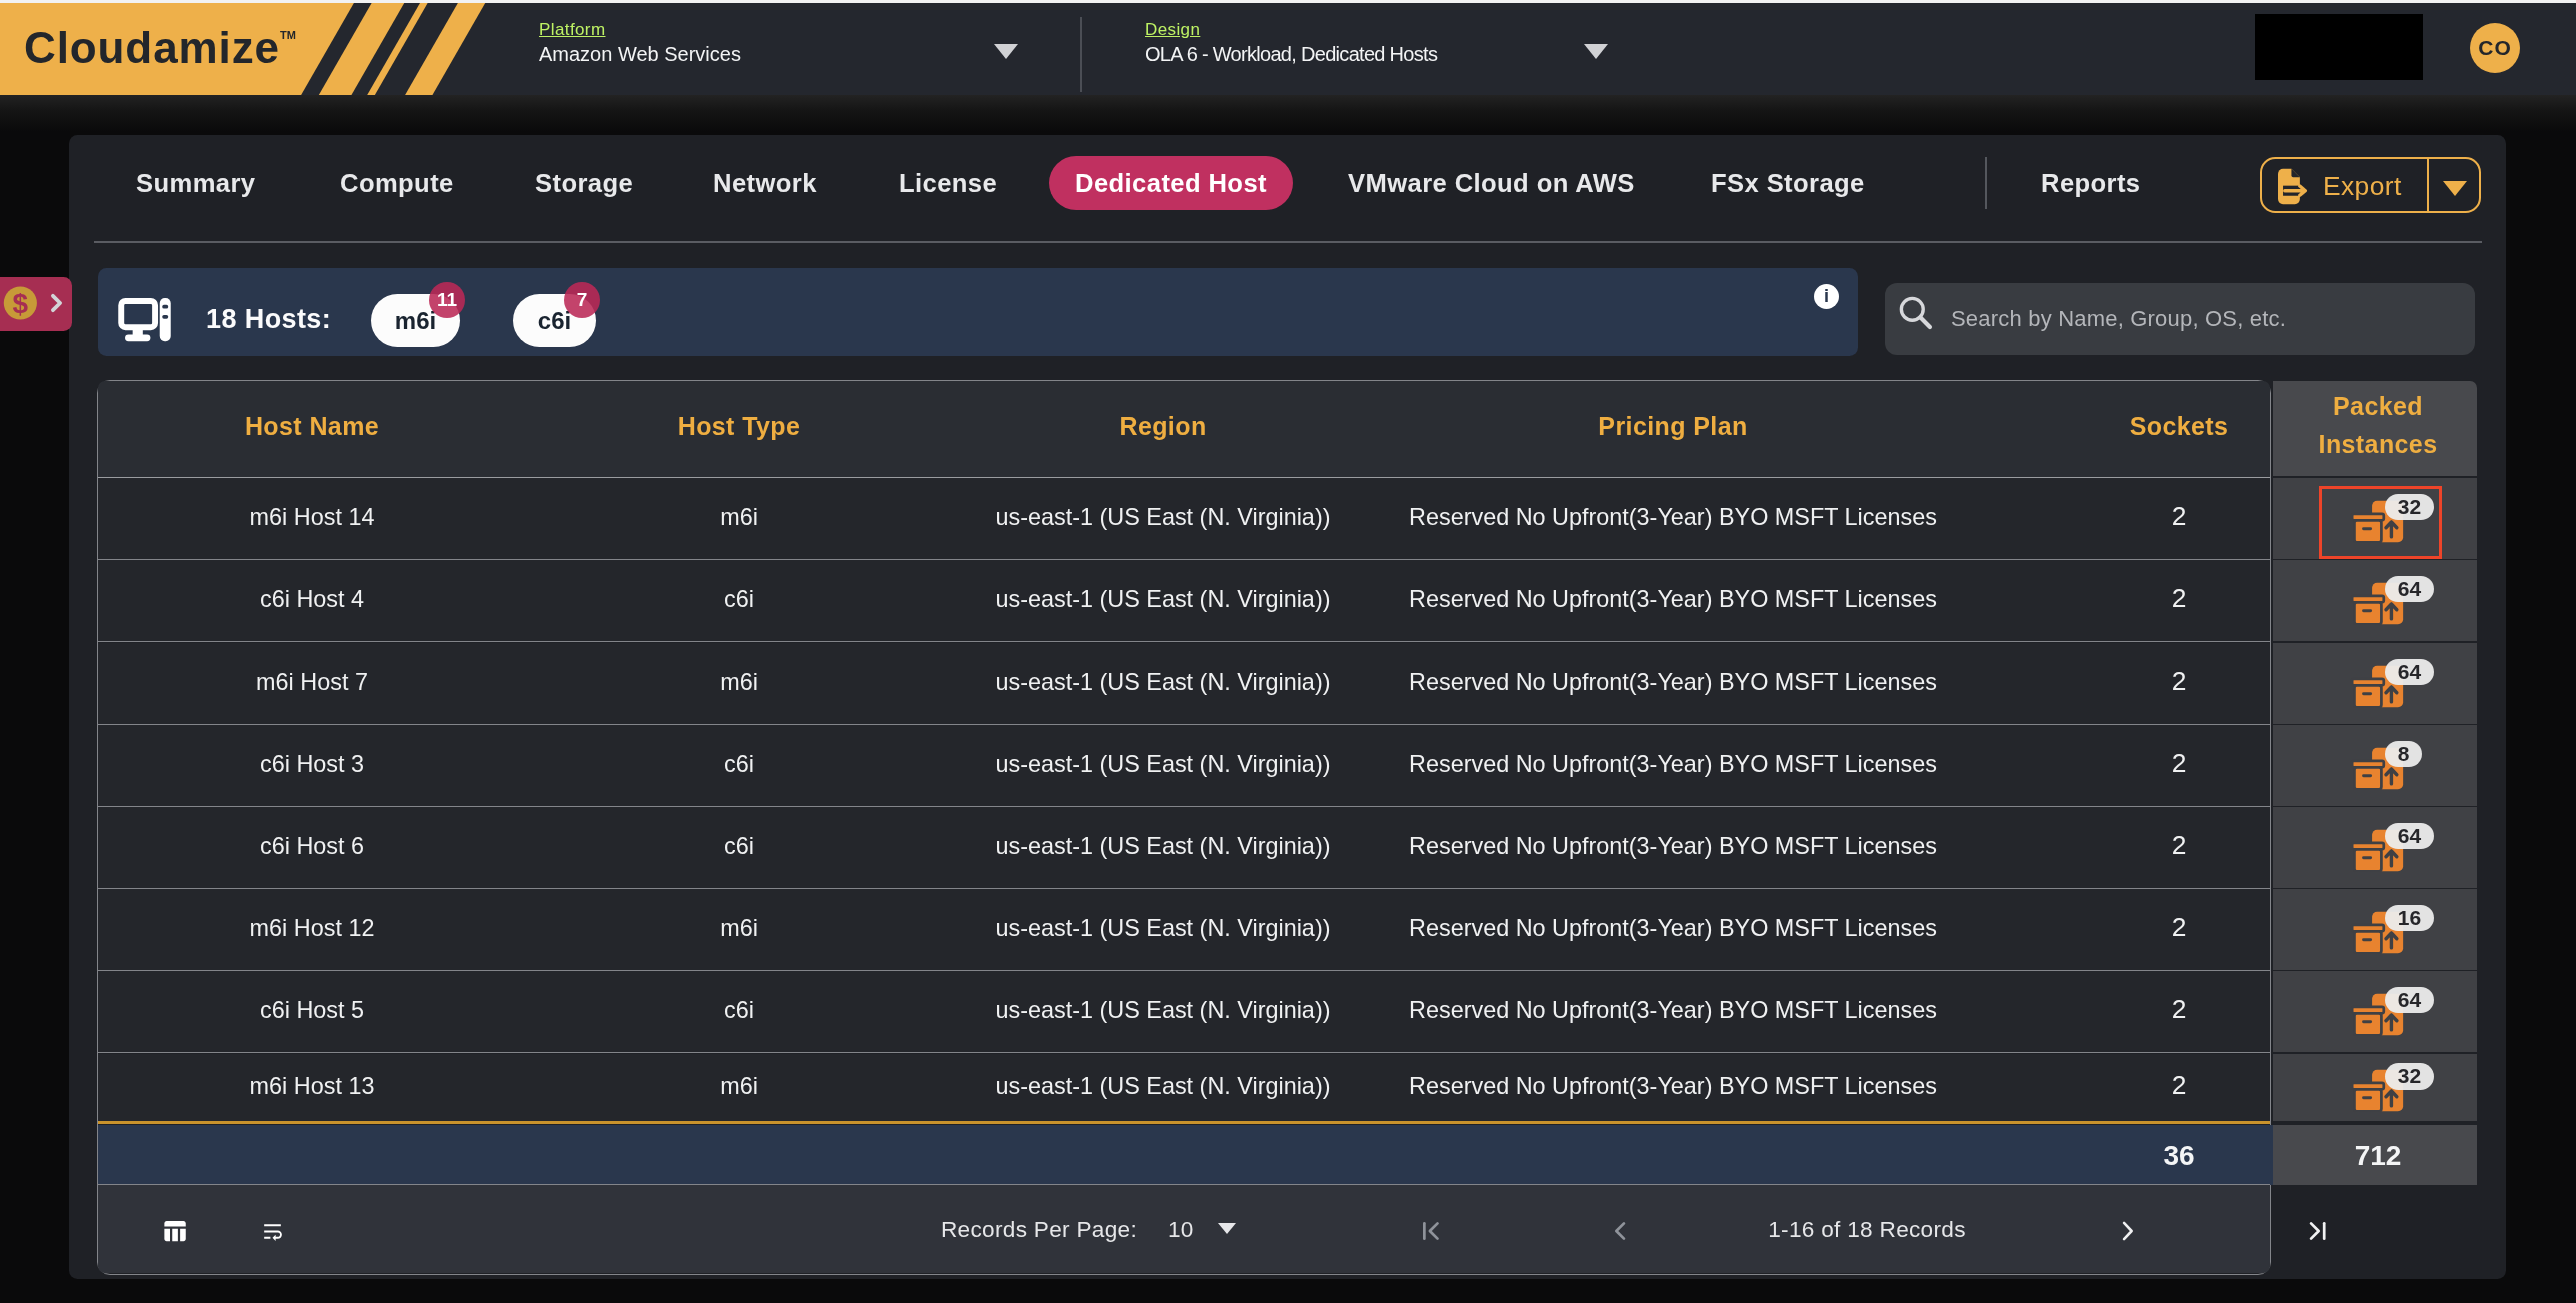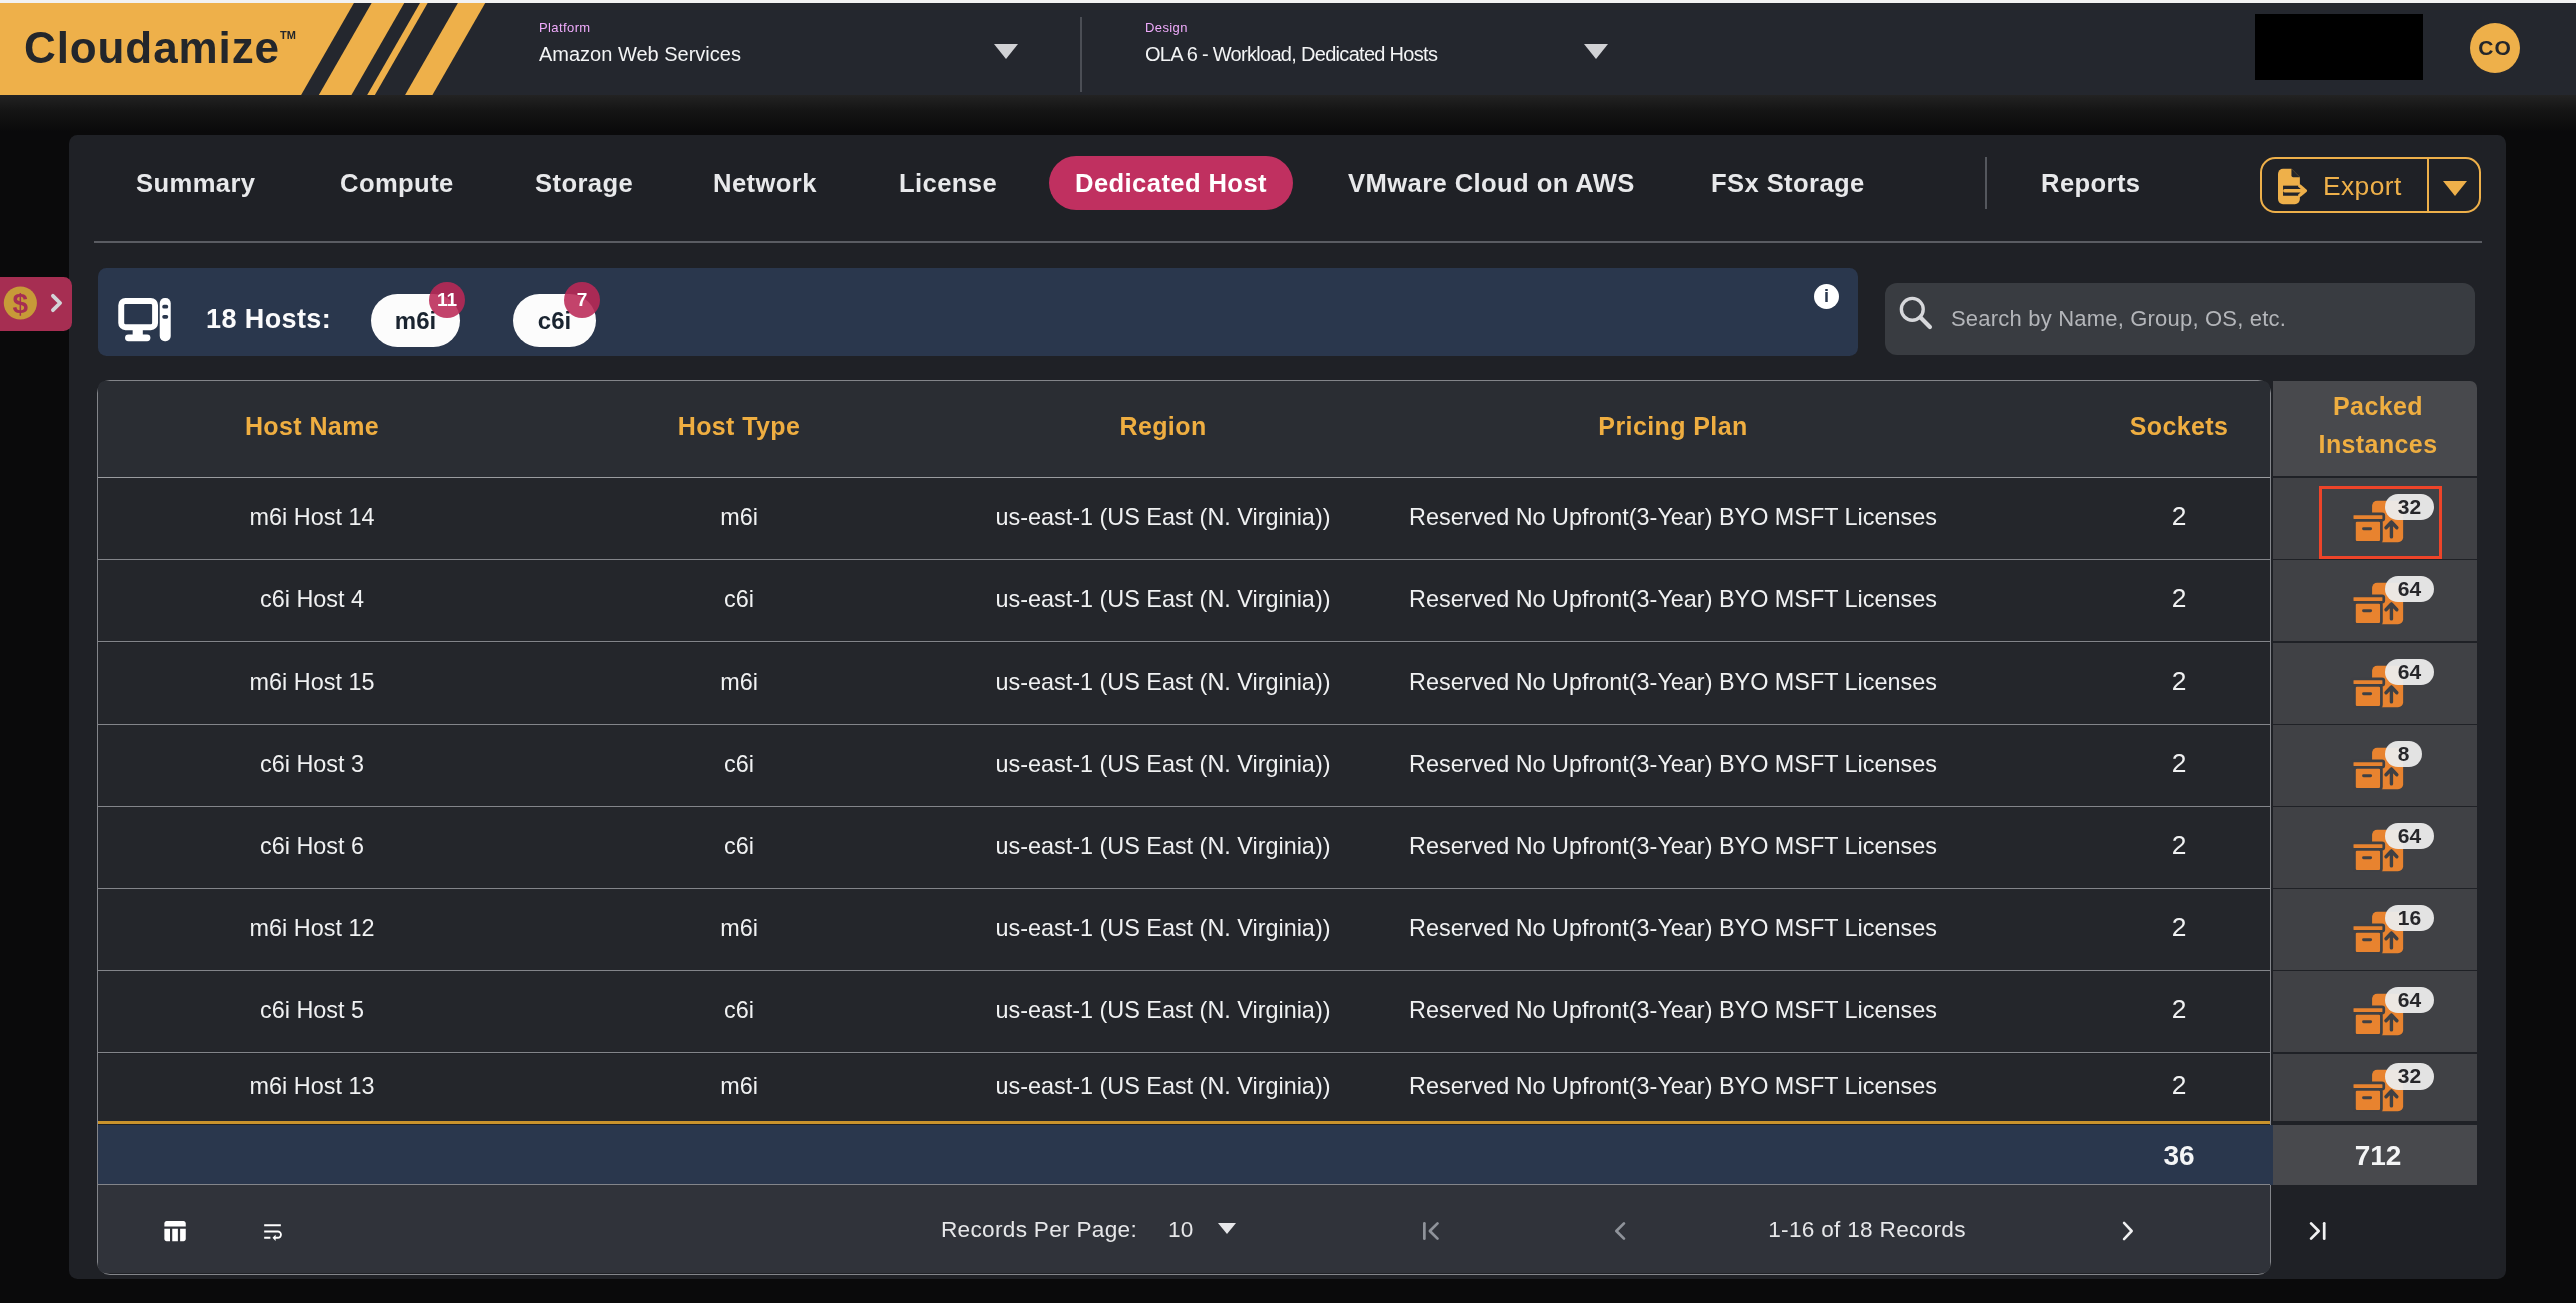--- a/index.html
+++ b/index.html
@@ -9,21 +9,21 @@
   .ctr { transform:translateX(-50%); white-space:nowrap; }
 
   
   #topwhite { left:0; top:0; width:2576px; height:3.4px; background:#f2f2f2; }
   #hdr { left:0; top:3.4px; width:2576px; height:92px; background:#24272e; }
   #hdrshadow { left:0; top:95px; width:2576px; height:36px;
      background:linear-gradient(180deg,#232323 0%, #141414 45%, #0a0a0b 100%); }
   #logo { left:24px; top:23px; font-size:44px; font-weight:700; color:#23262b;
      letter-spacing:0.9px; line-height:1; }
   #logotm { font-size:11px; font-weight:700; vertical-align:24px; letter-spacing:0; }
-  .hlabel { font-size:13px; color:#f0abfc; letter-spacing:0.4px; }
+  .hlabel { font-size:17px; color:#bef264; letter-spacing:0.4px;text-decoration:underline; }
   .hvalue { font-size:20px; color:#f3f4f5; letter-spacing:0px; }
   #hdrdiv { left:1080px; top:13.6px; width:1.7px; height:75px; background:#4b4e55; }
   .caret { width:0; height:0; border-left:12px solid transparent; border-right:12px solid transparent;
      border-top:15.3px solid #d0d1d4; }
   #blackbox { left:2255px; top:11px; width:168px; height:66px; background:#000; }
   #avatar { left:2470px; top:19.6px; width:50px; height:50px; border-radius:50%; background:#eeb04a;
      color:#23262b; font-size:21px; font-weight:700; text-align:center; line-height:50px; letter-spacing:0.9px; }
 
   
   #panel { left:69px; top:135px; width:2437px; height:1144px; background:#1f2126; border-radius:8.5px; }
@@ -194,21 +194,21 @@
       <path d="M50 32.6 L43.6 39.4 M50 32.6 L56.4 39.4 M50 34 V50.2" stroke="#3f4044" stroke-width="4" fill="none" stroke-linecap="round" stroke-linejoin="round"></path>
       <rect x="3.7" y="23" width="37.3" height="7.6" rx="2" fill="#e8832f" stroke="#3f4044" stroke-width="3.2"></rect>
       <rect x="6.4" y="30.6" width="31.8" height="25.9" rx="3" fill="#e8832f" stroke="#3f4044" stroke-width="3.2"></rect>
       <rect x="15.4" y="38.8" width="11.8" height="3.5" rx="1.75" fill="#3f4044"></rect>
     </svg>
     <div class="badge2">64</div>
   </div>
 </div>
 <div class="row" style="top:262px;height:82px">
   <div class="packedbg"></div>
-  <div class="cell ctr" style="left:214px;top:25.6px">m6i Host 15</div>
+  <div class="cell ctr" style="left:214px;top:25.6px">m6i Host 7</div>
   <div class="cell ctr" style="left:641px;top:25.6px">m6i</div>
   <div class="cell ctr" style="left:1065px;top:25.6px">us-east-1 (US East (N. Virginia))</div>
   <div class="cell ctr" style="left:1575px;top:25.6px">Reserved No Upfront(3-Year) BYO MSFT Licenses</div>
   <div class="cell num ctr" style="left:2081px;top:25.6px">2</div>
   <div class="icongrp" style="top:16px">
     <svg width="56" height="49" viewBox="0 0 66 57">
       <rect x="27.2" y="7.5" width="36.6" height="49" rx="6" fill="#e8832f"></rect>
       <path d="M50 32.6 L43.6 39.4 M50 32.6 L56.4 39.4 M50 34 V50.2" stroke="#3f4044" stroke-width="4" fill="none" stroke-linecap="round" stroke-linejoin="round"></path>
       <rect x="3.7" y="23" width="37.3" height="7.6" rx="2" fill="#e8832f" stroke="#3f4044" stroke-width="3.2"></rect>
       <rect x="6.4" y="30.6" width="31.8" height="25.9" rx="3" fill="#e8832f" stroke="#3f4044" stroke-width="3.2"></rect>

